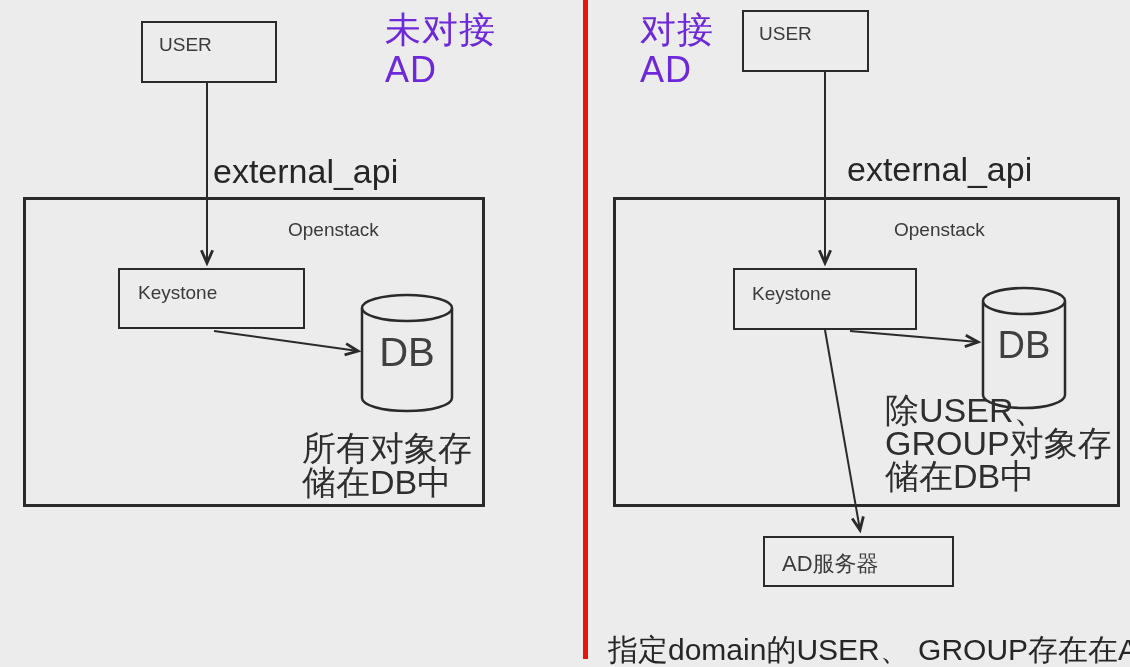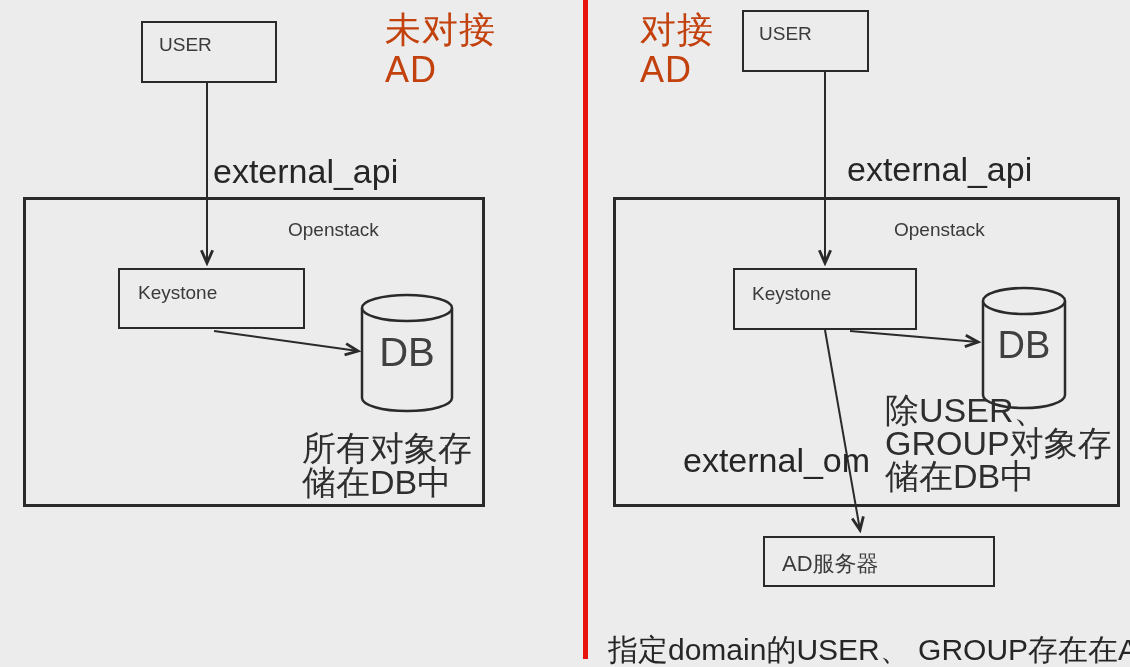--- a/index.html
+++ b/index.html
@@ -10,21 +10,21 @@
   }
   .abs{position:absolute;}
   .box{
     position:absolute;border:2px solid #2a2a2a;background:transparent;
     box-sizing:border-box;
   }
   .outer-box{border-width:3px;}
   .box-label{display:block;white-space:nowrap;}
   .node-label{font-size:19px;color:#3a3a3a;}
   .title{
-    font-size:36px;line-height:40px;color:#c2410c;white-space:pre-line;
+    font-size:36px;line-height:40px;color:#6d28d9;white-space:pre-line;
     letter-spacing:1px;
   }
   .edge-label{font-size:34px;color:#262626;white-space:nowrap;}
   .note{font-size:34px;line-height:34px;color:#2e2e2e;white-space:pre-line;}
   .db-label{font-size:40px;color:#404040;text-align:center;}
   .caption{font-size:30px;color:#262626;white-space:nowrap;}
   .divider{position:absolute;background:#e8150f;}
   svg.overlay{position:absolute;left:0;top:0;pointer-events:none;}
 </style>
 </head>
@@ -93,25 +93,24 @@
   <div class="box outer-box" style="left:613px;top:197px;width:507px;height:310px;">
     <span class="box-label node-label" style="position:absolute;left:278px;top:19px;">Openstack</span>
   </div>
 
   <div class="box" style="left:733px;top:268px;width:184px;height:62px;">
     <span class="box-label node-label" style="position:absolute;left:17px;top:13px;">Keystone</span>
   </div>
 
   <div class="abs db-label" style="left:983px;top:324px;width:82px;font-size:38px;">DB</div>
 
-  <div class="abs edge-label" style="left:683px;top:441px;">external_om</div>
 
   <div class="abs note" style="left:885px;top:394px;line-height:33px;">除USER、
 GROUP对象存
 储在DB中</div>
 
-  <div class="box" style="left:763px;top:536px;width:232px;height:51px;">
+  <div class="box" style="left:763px;top:536px;width:191px;height:51px;">
     <span class="box-label node-label" style="position:absolute;left:17px;top:11px;font-size:22px;">AD服务器</span>
   </div>
 
   <div class="abs caption" style="left:608px;top:630px;">指定domain的USER、 GROUP存在在AD中</div>
 
 </div>
 
 </body></html>

